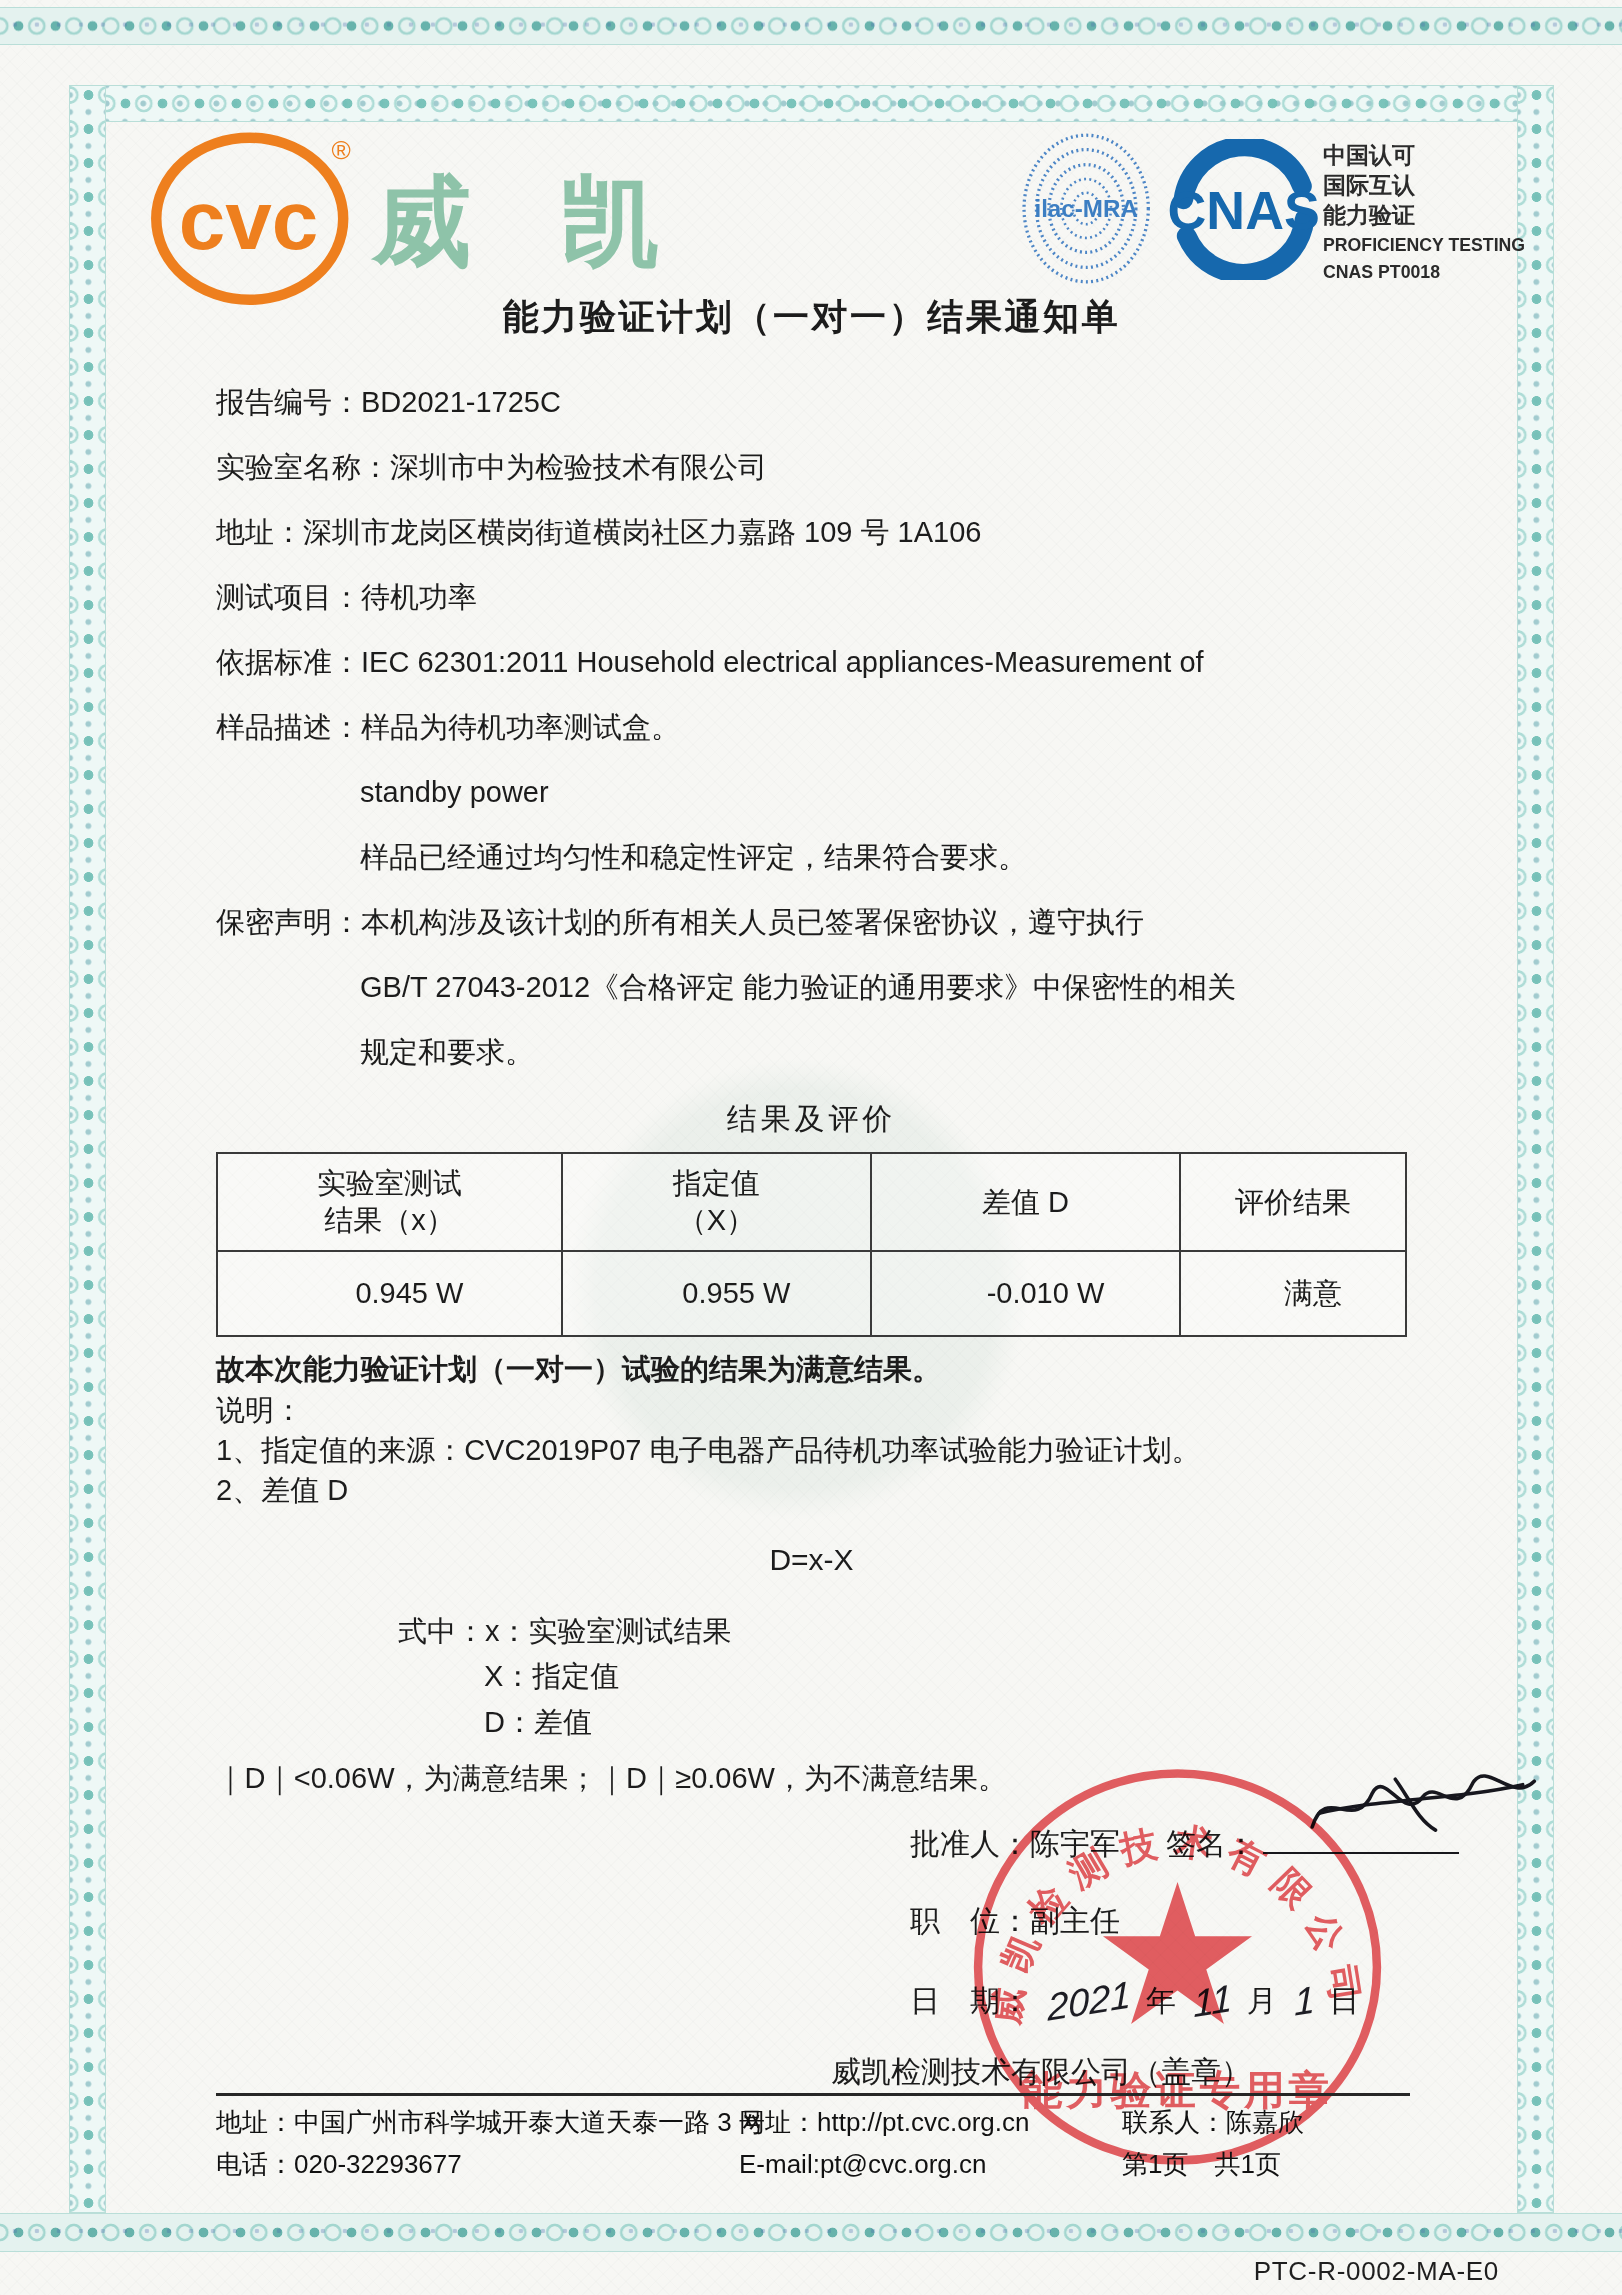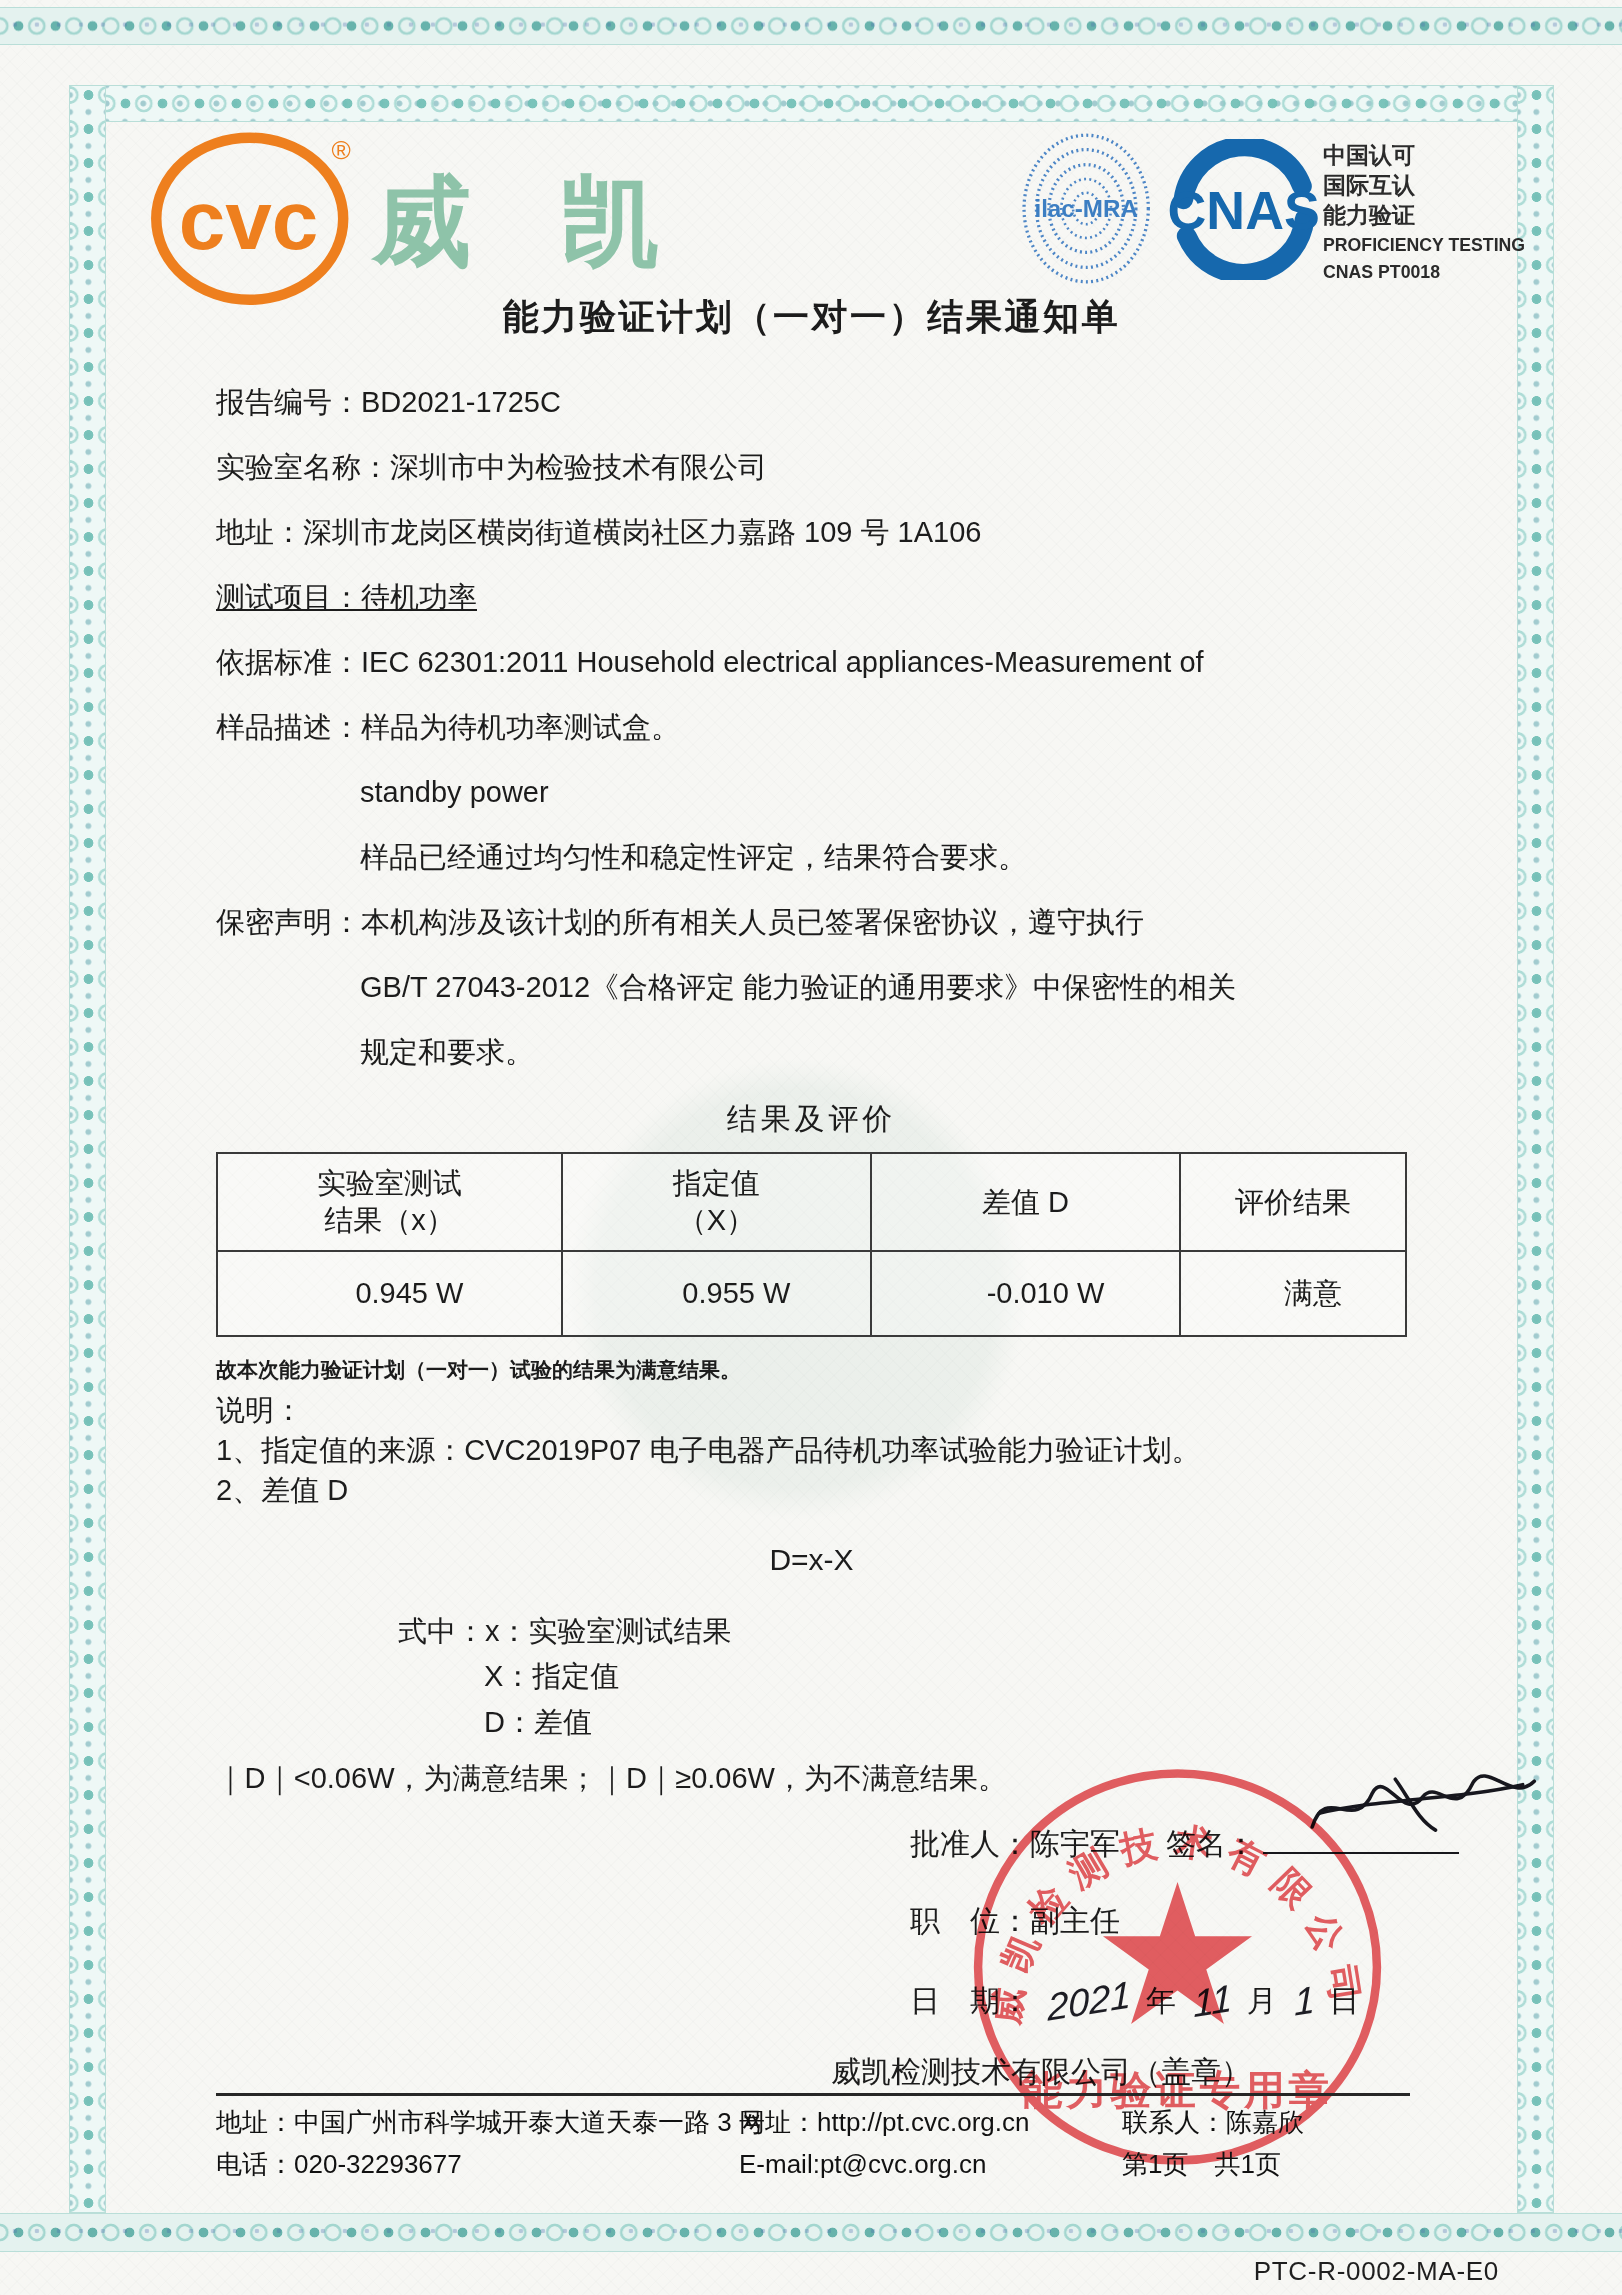--- a/index.html
+++ b/index.html
@@ -44,27 +44,27 @@
   .cnas{position:absolute;left:1167px;top:139px;}
   .accr{position:absolute;left:1323px;top:140px;line-height:30px;}
   .accr .cn{font-size:23px;font-weight:bold;color:#2b2b2b;}
   .accr .en{font-size:17.7px;font-weight:bold;color:#2b2b2b;margin-top:3.9px;line-height:23.6px;}
   svg text{font-family:"Liberation Sans","DejaVu Sans",sans-serif;}
   
   .title{position:absolute;left:0;right:0;top:293px;text-align:center;font-size:36px;font-weight:bold;letter-spacing:2.6px;}
   .flow{position:absolute;left:216px;right:216px;top:387px;}
   .ln{font-size:29px;line-height:31px;margin:0 0 34px;white-space:nowrap;}
   .indent{padding-left:144px;}
-  .gap{text-decoration:underline;}
+  .gap{}
   .sec-title{text-align:center;font-size:30px;line-height:33px;margin:0 0 17px;letter-spacing:3.9px;}
   table.results{width:100%;border-collapse:collapse;border:2.6px solid #3a3a3a;table-layout:fixed;background:rgba(255,255,255,.25);}
   table.results th,table.results td{border:2px solid #3a3a3a;text-align:center;vertical-align:middle;font-weight:400;font-size:29px;line-height:37px;padding:0;}
   table.results th{height:98px;}
   table.results td{height:85px;padding-left:40px;}
-  .concl{font-size:21px;line-height:33px;font-weight:bold;margin:15.7px 0 9.2px;}
+  .concl{font-size:29px;line-height:33px;font-weight:bold;margin:15.7px 0 9.2px;}
   .ln2{font-size:29px;line-height:31px;margin:0 0 9.2px;white-space:nowrap;}
   
   .formula{position:absolute;left:0;right:0;top:1543px;text-align:center;font-size:30px;}
   .where{position:absolute;left:383px;top:1616px;font-size:29px;line-height:31px;margin-left:15px;}
   .where div{margin-bottom:14.4px;white-space:nowrap;}
   .where .sub{padding-left:86px;}
   .criteria{position:absolute;left:216px;top:1759px;font-size:29px;white-space:nowrap;}
   .aline{position:absolute;font-size:30px;line-height:34px;white-space:nowrap;}
   .l-approver{left:910px;top:1826px;}
   .l-position{left:910px;top:1904px;}

